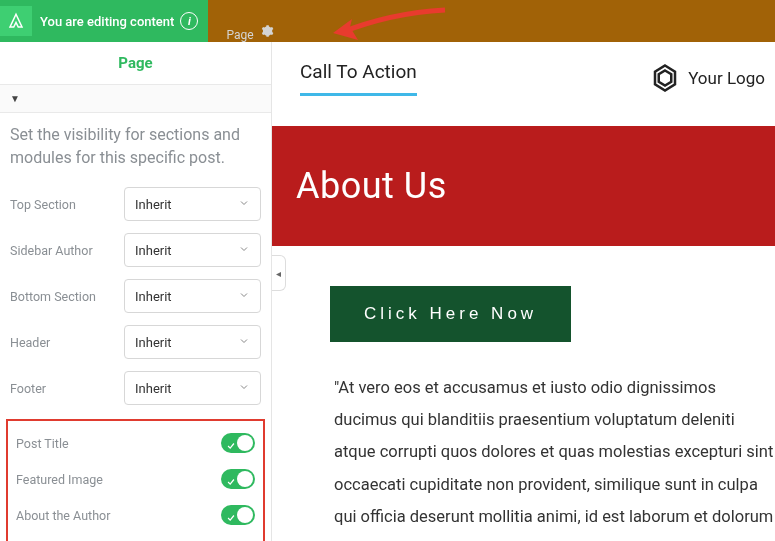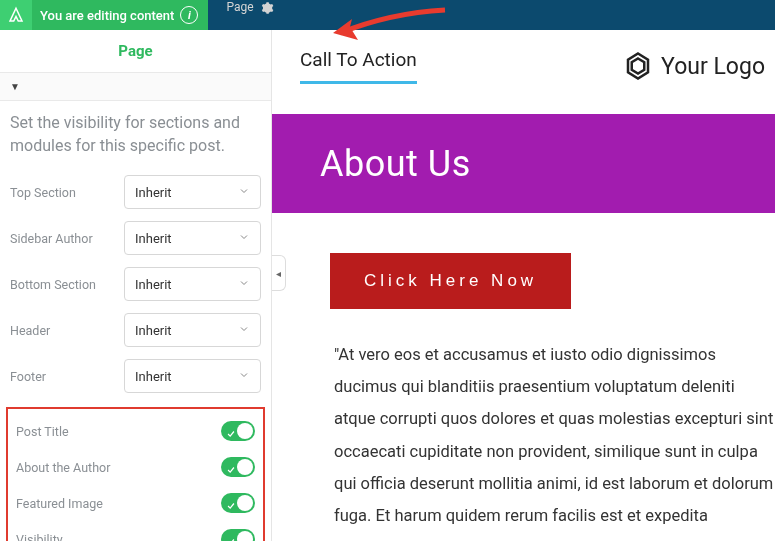--- a/index.html
+++ b/index.html
@@ -1,17 +1,17 @@
 <!DOCTYPE html>
 <html><head>
 <meta charset="utf-8">
 <style>
   * { box-sizing: border-box; margin: 0; padding: 0; }
   body { font-family: -apple-system, BlinkMacSystemFont, "Segoe UI", Roboto, Arial, sans-serif; width: 775px; height: 541px; overflow: hidden; background: #fff; }
-  .topbar { height: 30px; background: #0c4a6e; display: flex; align-items: flex-start; }
+  .topbar { height: 42px; background: #a16207; display: flex; align-items: flex-end; }
   .topbar-editing { background: #2fb95f; color: #fff; display: flex; align-items: center; height: 100%; padding: 0 10px 0 0; font-size: 13px; font-weight: 500; }
   .topbar-logo { width: 32px; height: 30px; background: #3ecf72; display: flex; align-items: center; justify-content: center; margin-right: 8px; }
   .topbar-logo svg { width: 18px; height: 18px; }
   .topbar-info { width: 18px; height: 18px; border: 1.5px solid #fff; border-radius: 50%; display: inline-flex; align-items: center; justify-content: center; font-size: 11px; font-weight: bold; font-style: italic; margin-left: 6px; }
   .topbar-page { color: #d4d4d4; font-size: 12px; padding: 0 6px 0 18px; }
   .topbar-gear svg { width: 14px; height: 14px; fill: #d4d4d4; }
   .red-arrow { position: absolute; top: 5px; left: 330px; z-index: 50; pointer-events: none; }
   .main { display: flex; height: calc(100% - 30px); }
   .sidebar { width: 272px; border-right: 1px solid #e5e5e5; background: #fff; position: relative; }
   .sidebar-title { text-align: center; color: #2fb95f; font-weight: 700; font-size: 15px; padding: 12px 0; }
@@ -26,24 +26,24 @@
   .tog-row { display: flex; align-items: center; justify-content: space-between; padding: 8px 8px; }
   .tog-label { font-size: 12.5px; color: #8a8f94; }
   .toggle { width: 34px; height: 20px; background: #2fb95f; border-radius: 20px; position: relative; cursor: pointer; }
   .toggle::after { content: ""; position: absolute; width: 16px; height: 16px; background: #fff; border-radius: 50%; top: 2px; right: 2px; }
   .toggle .check { position: absolute; left: 5px; top: 3px; }
   .toggle .check svg { width: 10px; height: 10px; stroke: #fff; }
   .content { flex: 1; position: relative; overflow: hidden; }
   .content-header { display: flex; align-items: center; justify-content: space-between; padding: 18px 10px 0 28px; }
   .cta { font-weight: 400; font-size: 19px; color: #222; padding-bottom: 10px; border-bottom: 3px solid #3fb8e8; }
   .logo-wrap { display: flex; align-items: center; gap: 8px; }
-  .logo-text { font-size: 23px; font-weight: 400; color: #222; }
-  .hero { background: #a21caf; color: #fff; margin-top: 30px; height: 99px; display: flex; align-items: center; padding-left: 48px; font-size: 36px; letter-spacing: 0.5px; }
+  .logo-text { font-size: 17px; font-weight: 400; color: #222; }
+  .hero { background: #b91c1c; color: #fff; margin-top: 30px; height: 120px; display: flex; align-items: center; padding-left: 24px; font-size: 36px; letter-spacing: 0.5px; }
   .btn-area { display: flex; justify-content: flex-start; padding: 40px 0 30px 58px; }
-  .click-btn { background: #b91c1c; color: #fff; padding: 18px 34px; font-size: 17px; letter-spacing: 4px; font-weight: 400; border: none; cursor: pointer; }
+  .click-btn { background: #14532d; color: #fff; padding: 18px 34px; font-size: 17px; letter-spacing: 4px; font-weight: 400; border: none; cursor: pointer; }
   .body-text { padding: 0 0 0 62px; font-size: 16.5px; color: #333; line-height: 1.95; }
   .collapse-tab { position: absolute; left: 272px; top: 255px; width: 14px; height: 36px; background: #fff; border: 1px solid #ddd; border-left: none; border-radius: 0 6px 6px 0; display: flex; align-items: center; justify-content: center; font-size: 10px; color: #666; cursor: pointer; z-index: 10; }
 </style>
 </head>
 <body>
 
 <div class="topbar">
   <div class="topbar-editing">
     <span class="topbar-logo">
       <svg viewBox="0 0 24 24" fill="none" stroke="#fff" stroke-width="2">
@@ -123,29 +123,29 @@
     <div class="toggle-box">
       <div class="tog-row">
         <span class="tog-label">Post Title</span>
         <span class="toggle">
             <span class="check"><svg viewBox="0 0 24 24" fill="none" stroke-width="3">
                 <path d="M5 12l5 5 9-11"></path>
               </svg></span>
           </span>
       </div>
       <div class="tog-row">
-        <span class="tog-label">About the Author</span>
+        <span class="tog-label">Featured Image</span>
         <span class="toggle">
             <span class="check"><svg viewBox="0 0 24 24" fill="none" stroke-width="3">
                 <path d="M5 12l5 5 9-11"></path>
               </svg></span>
           </span>
       </div>
       <div class="tog-row">
-        <span class="tog-label">Featured Image</span>
+        <span class="tog-label">About the Author</span>
         <span class="toggle">
             <span class="check"><svg viewBox="0 0 24 24" fill="none" stroke-width="3">
                 <path d="M5 12l5 5 9-11"></path>
               </svg></span>
           </span>
       </div>
       <div class="tog-row">
         <span class="tog-label">Visibility</span>
         <span class="toggle">
             <span class="check"><svg viewBox="0 0 24 24" fill="none" stroke-width="3">

